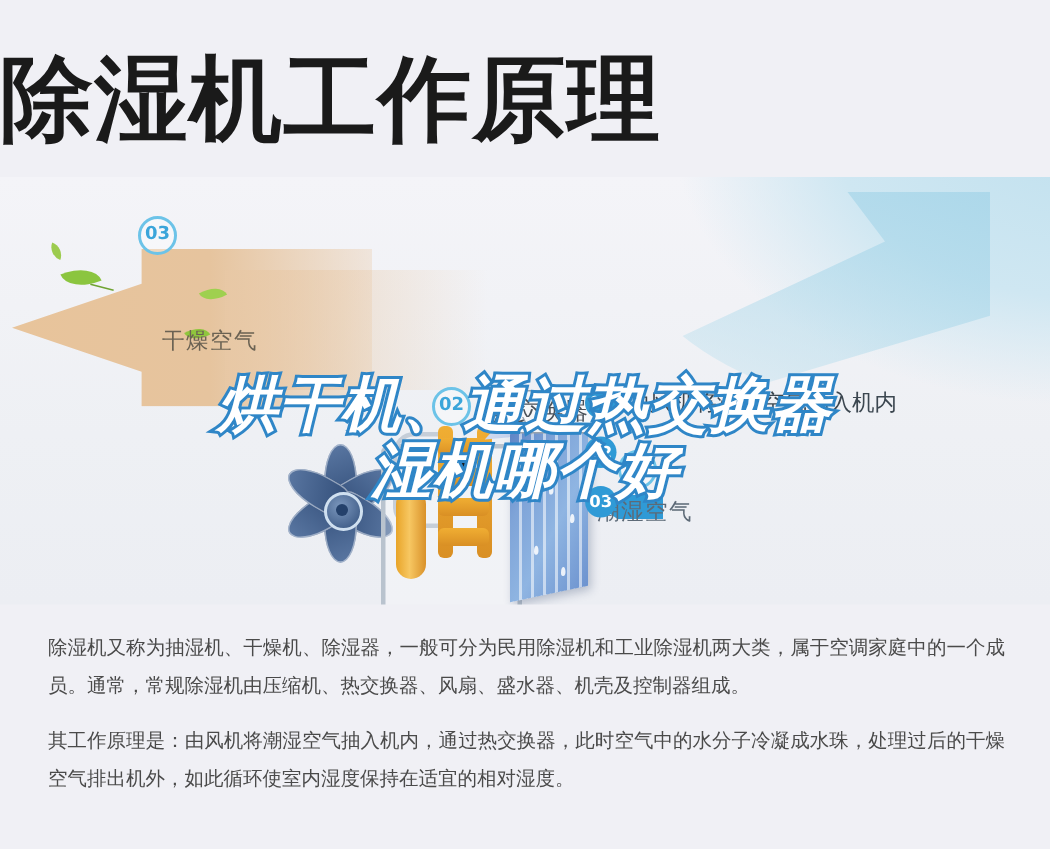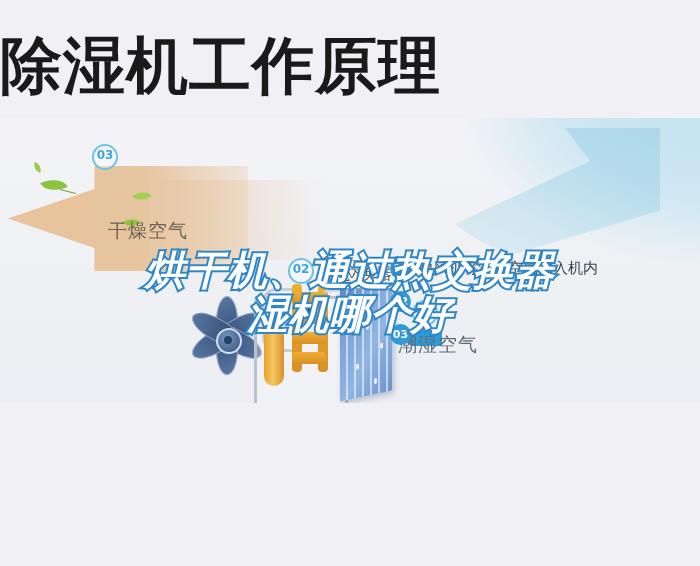--- a/index.html
+++ b/index.html
@@ -158,21 +158,21 @@
     position:absolute;width:22px;height:22px;border-radius:50%;
     border:2px solid #6cc3e8;color:#3ba5da;
     font-size:12px;font-weight:bold;line-height:19px;text-align:center;
     background:rgba(255,255,255,.35);
   }
   .m03{left:92px;top:26px;}
   .m02{left:288px;top:140px;}
   .m01{left:412px;top:182px;}
 
   .air-label{
-    position:absolute;font-size:19px;color:#5b6470;letter-spacing:1px;white-space:nowrap;
+    position:absolute;font-size:15px;color:#5b6470;letter-spacing:1px;white-space:nowrap;
   }
   .lbl-dry{left:108px;top:100px;color:#6b6253;}
   .lbl-humid{left:398px;top:214px;color:#5d6a77;}
 
   
   .legend{position:absolute;left:390px;top:258px;width:300px;}
   .legend-row{display:flex;align-items:center;margin-bottom:12px;}
   .legend-num{
     flex:0 0 auto;width:21px;height:21px;border-radius:50%;
     background:#2f9ad6;color:#fff;font-size:11px;font-weight:bold;
@@ -286,14 +286,18 @@
     <div class="legend-row">
       <div class="legend-num">03</div>
     </div>
   </div>
 
   <div class="overlay">
     <span>烘干机、通过热交换器</span>
     <span>湿机哪个好</span>
   </div>
 
+  <div class="body-text">
+    <p>除湿机又称为抽湿机、干燥机、除湿器，一般可分为民用除湿机和工业除湿机两大类，属于空调家庭中的一个成员。通常，常规除湿机由压缩机、热交换器、风扇、盛水器、机壳及控制器组成。</p>
+    <p>其工作原理是：由风机将潮湿空气抽入机内，通过热交换器，此时空气中的水分子冷凝成水珠，处理过后的干燥空气排出机外，如此循环使室内湿度保持在适宜的相对湿度。</p>
+  </div>
 
 </div>
 
 </body></html>

